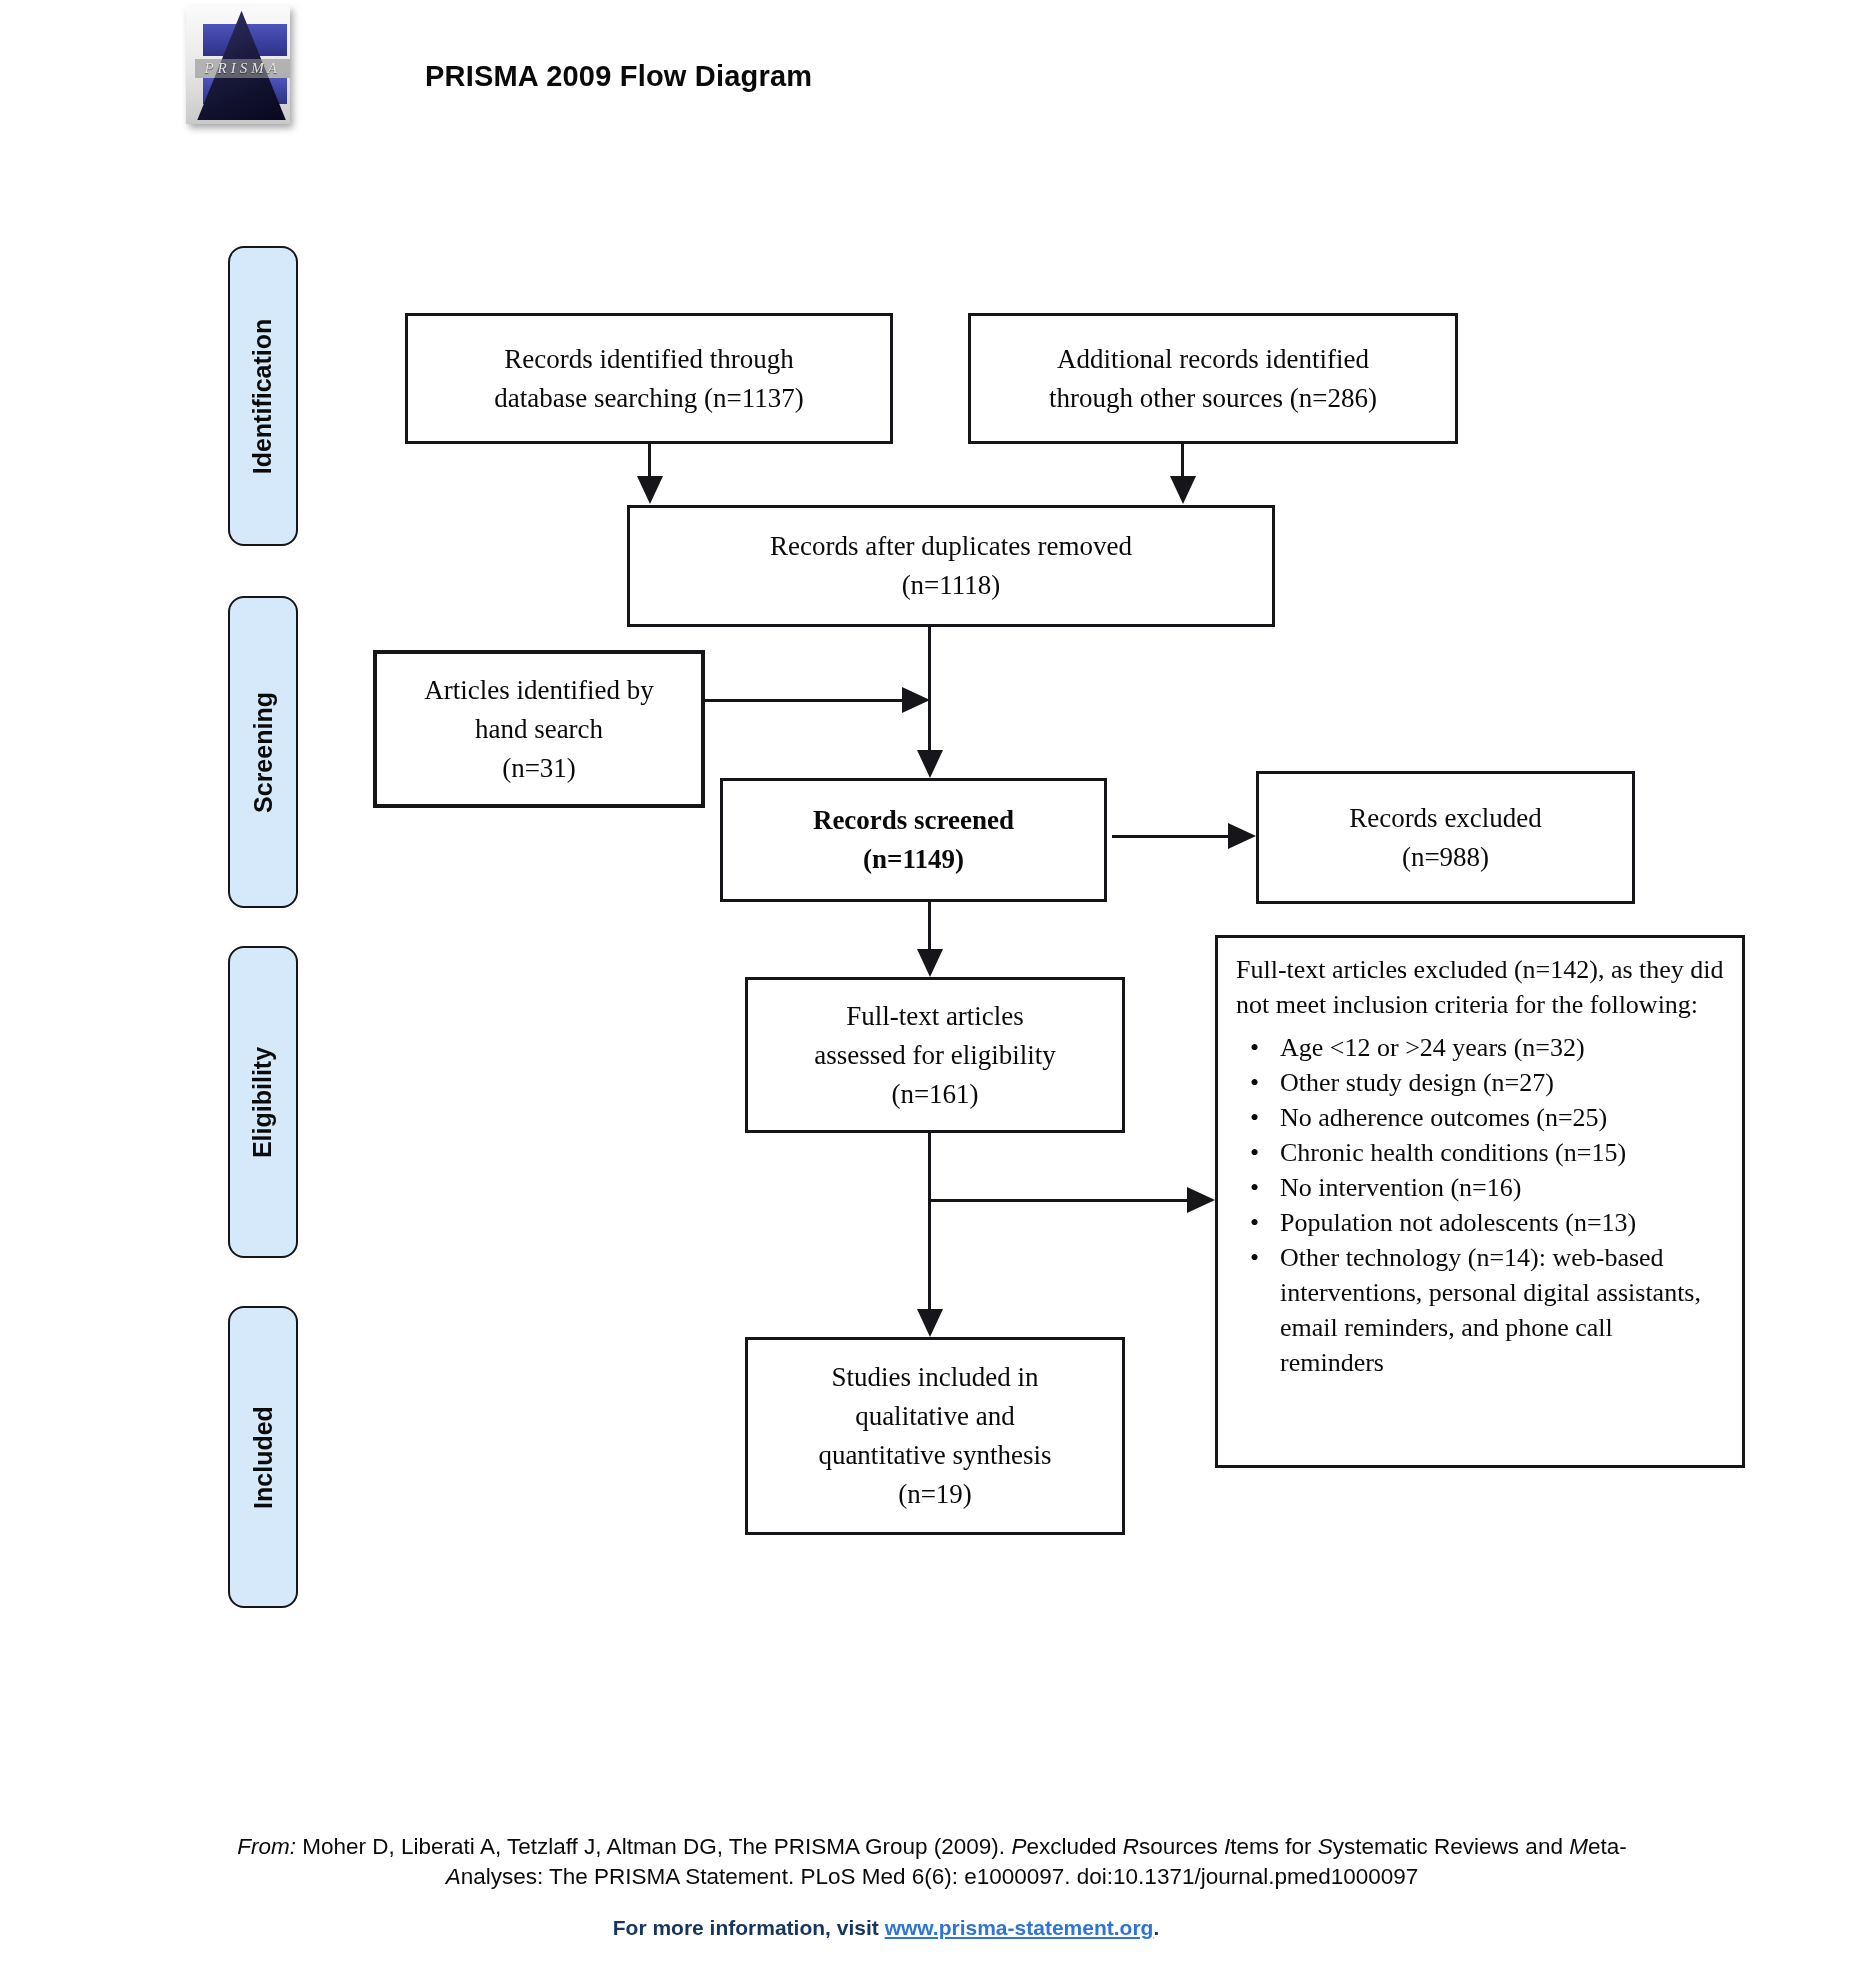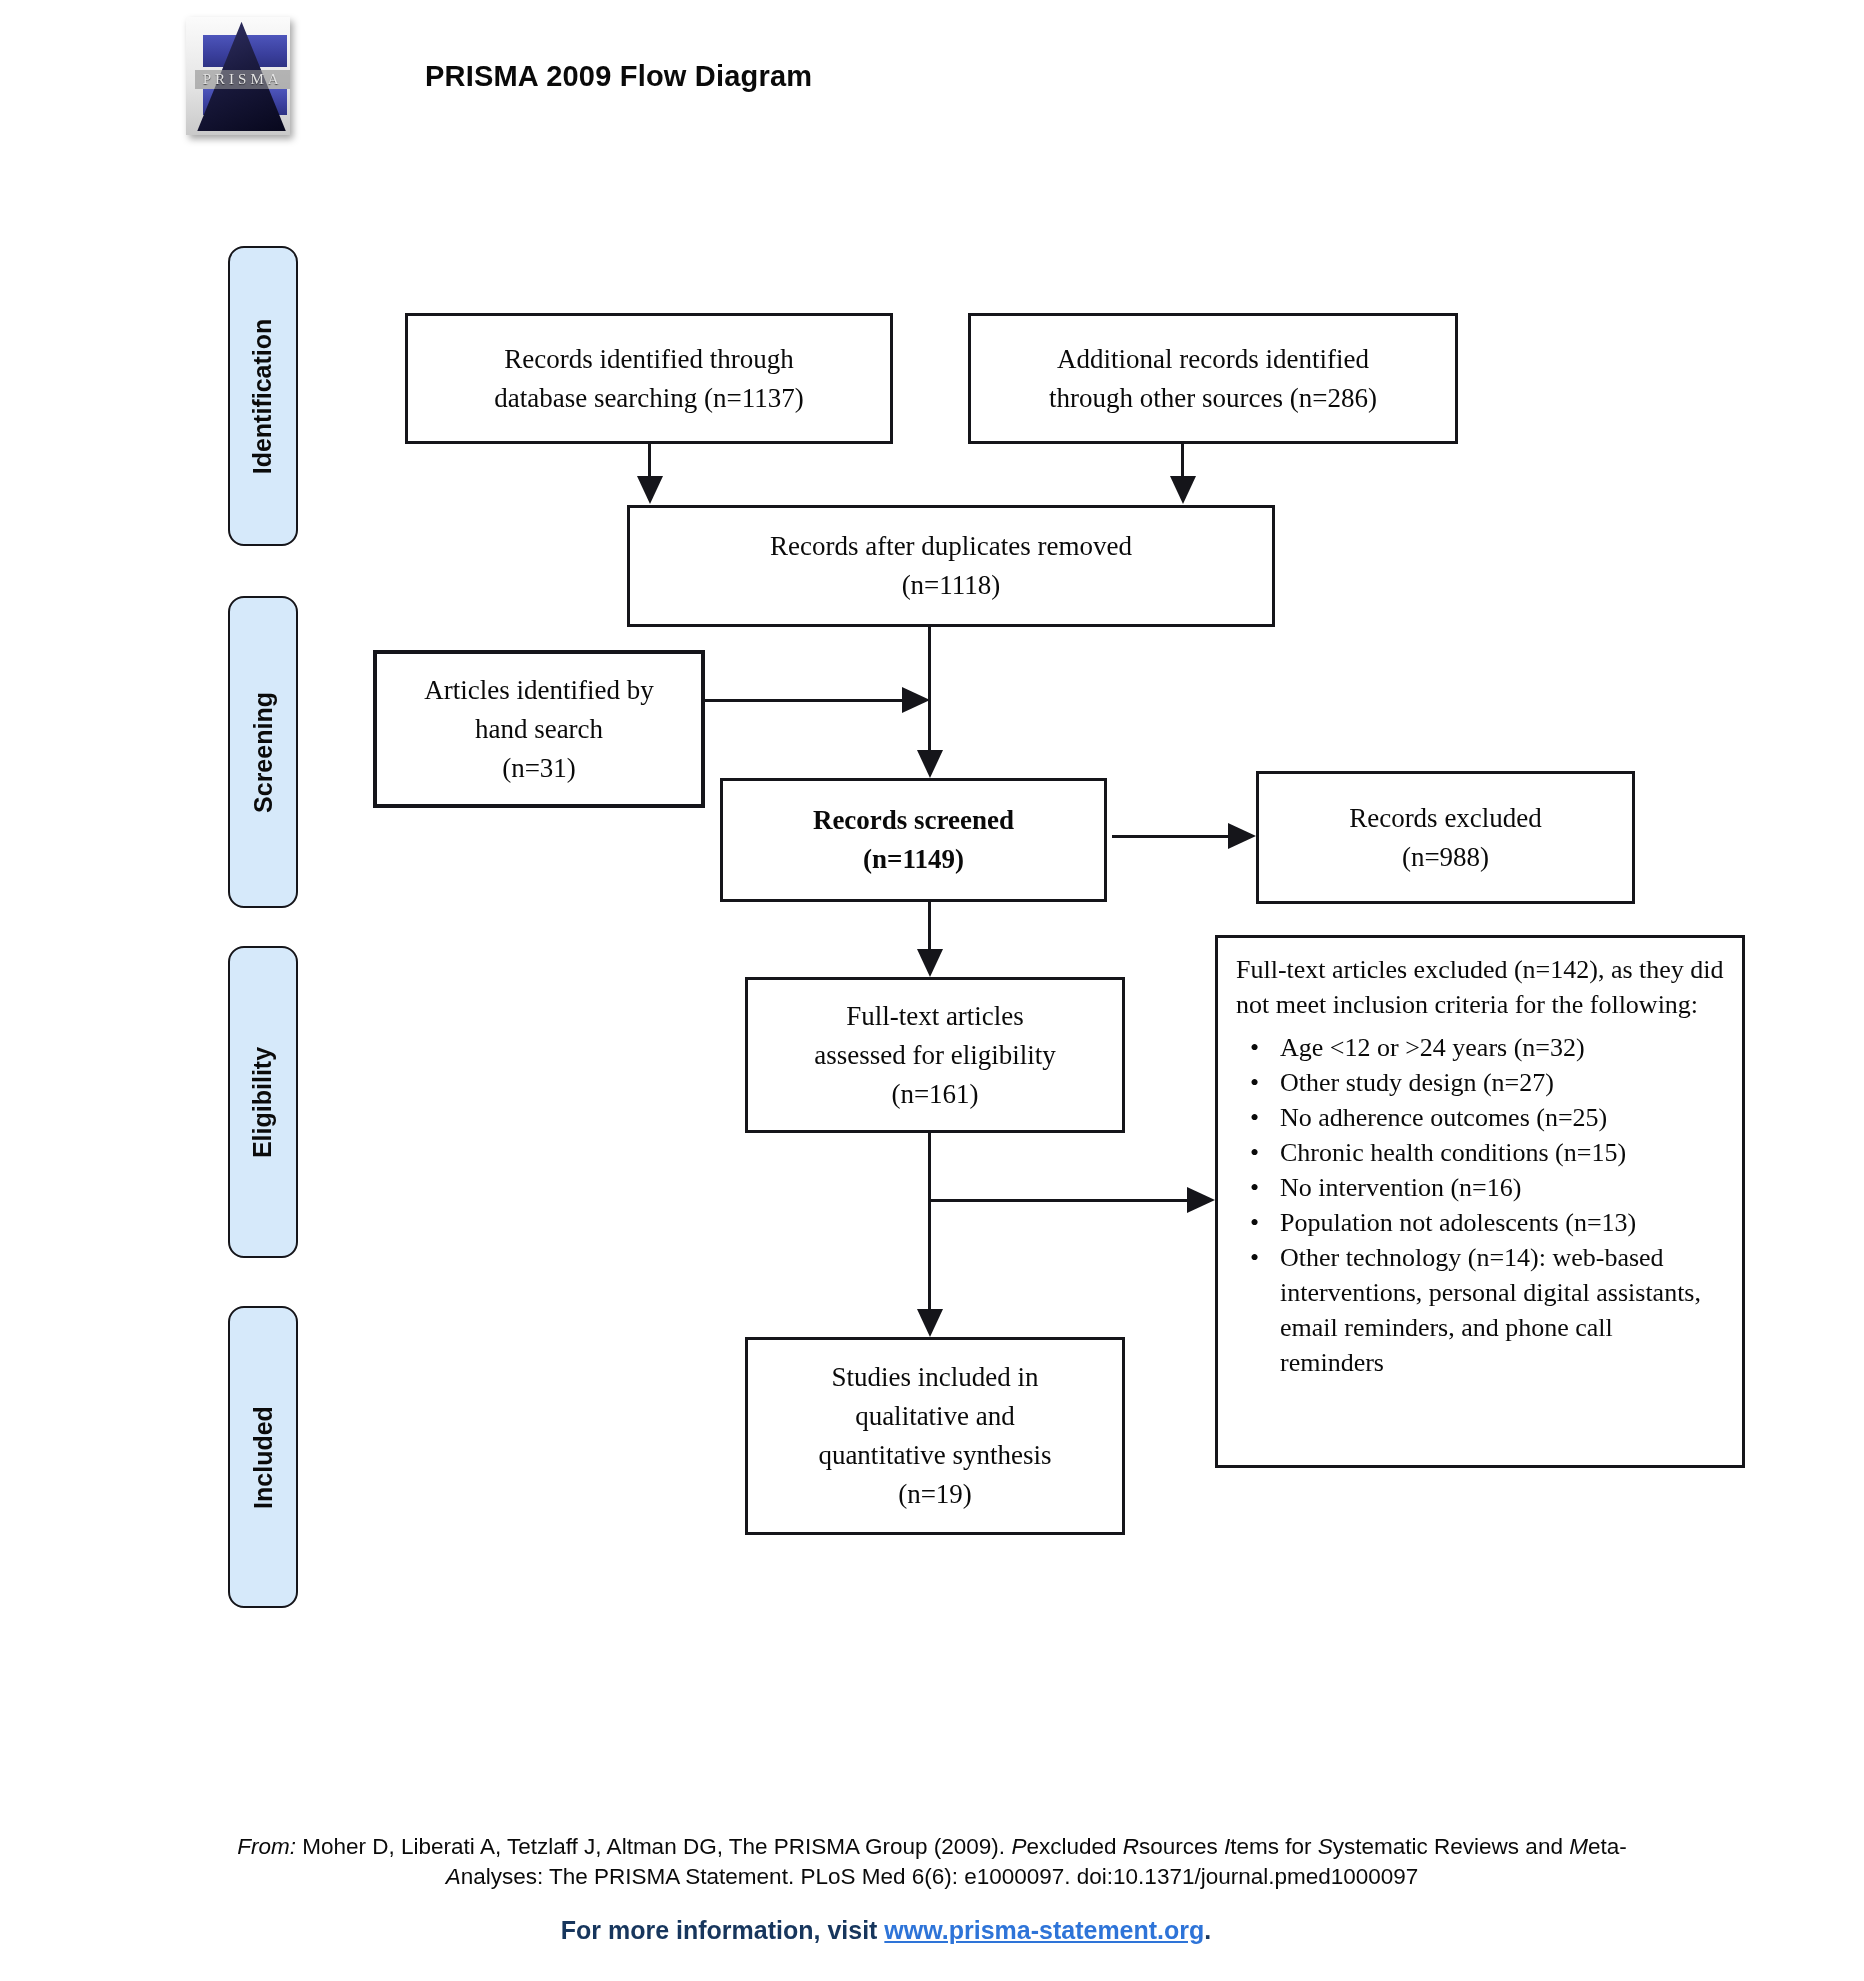--- a/index.html
+++ b/index.html
@@ -1,22 +1,22 @@
 <!DOCTYPE html>
 <html><head>
 <meta charset="utf-8">
 <style>
   html,body{margin:0;padding:0;background:#ffffff;}
   #page{position:relative;width:1864px;height:1981px;background:#ffffff;overflow:hidden;
         font-family:"Liberation Sans",sans-serif;color:#0a0a0a;}
 
   
-  .logo{position:absolute;left:186px;top:17px;width:104px;height:118px;
+  .logo{position:absolute;left:186px;top:6px;width:104px;height:118px;
         background:linear-gradient(180deg,#fbfbfb 0%,#e6e6e6 55%,#c9c9c9 100%);
-        box-shadow:3px 4px 7px rgba(0,0,0,0.35);}
+        box-shadow:3px 4px 7px rgba(0,0,0,0.35);font-style:italic;}
   .logo-bar{position:absolute;left:16%;right:3%;background:linear-gradient(180deg,#4d55bb 0%,#3a3f9d 60%,#2e3384 100%);}
   .logo-bar-top{top:15%;height:27%;}
   .logo-bar-bottom{top:61%;height:22%;}
   .logo-triangle{position:absolute;left:4%;right:1%;top:4%;bottom:3%;
         clip-path:polygon(52% 0%,97% 100%,7% 100%);
         background:linear-gradient(155deg,#34346a 0%,#1b1b40 45%,#07071c 100%);}
   .logo-band{position:absolute;left:9%;right:0;top:45%;height:16%;
         background:rgba(145,145,145,0.62);display:flex;align-items:center;justify-content:center;}
   .logo-band span{font-family:"Liberation Serif",serif;font-size:15px;letter-spacing:4px;
         color:#e4e4e4;text-shadow:0 1px 1px rgba(0,0,0,0.6);}
@@ -63,21 +63,21 @@
              border-top:28px solid #15151a;}
   .head-right{position:absolute;width:0;height:0;
               border-top:13px solid transparent;border-bottom:13px solid transparent;
               border-left:28px solid #15151a;}
 
   
   .citation{position:absolute;left:150px;top:1832px;width:1564px;text-align:center;
             font-size:22.5px;line-height:30px;color:#0a0a0a;white-space:pre-line;}
   .citation .it{font-style:italic;}
   .info{position:absolute;left:0;top:1916px;width:1772px;text-align:center;
-        font-size:25px;font-weight:700;color:var(--info-color,#17365d);}
+        font-size:21px;font-weight:700;color:var(--info-color,#17365d);}
   .info a{color:var(--link-color,#2e74d8);text-decoration:underline;font-weight:700;}
 </style>
 </head>
 <body>
 
 <div id="page" style="--stage-fill: #d6e9fa; --link-color: #2e74d8; --info-color: #17365d;">
 
   <div class="logo">
     <div class="logo-bar logo-bar-top"></div>
     <div class="logo-bar logo-bar-bottom"></div>

